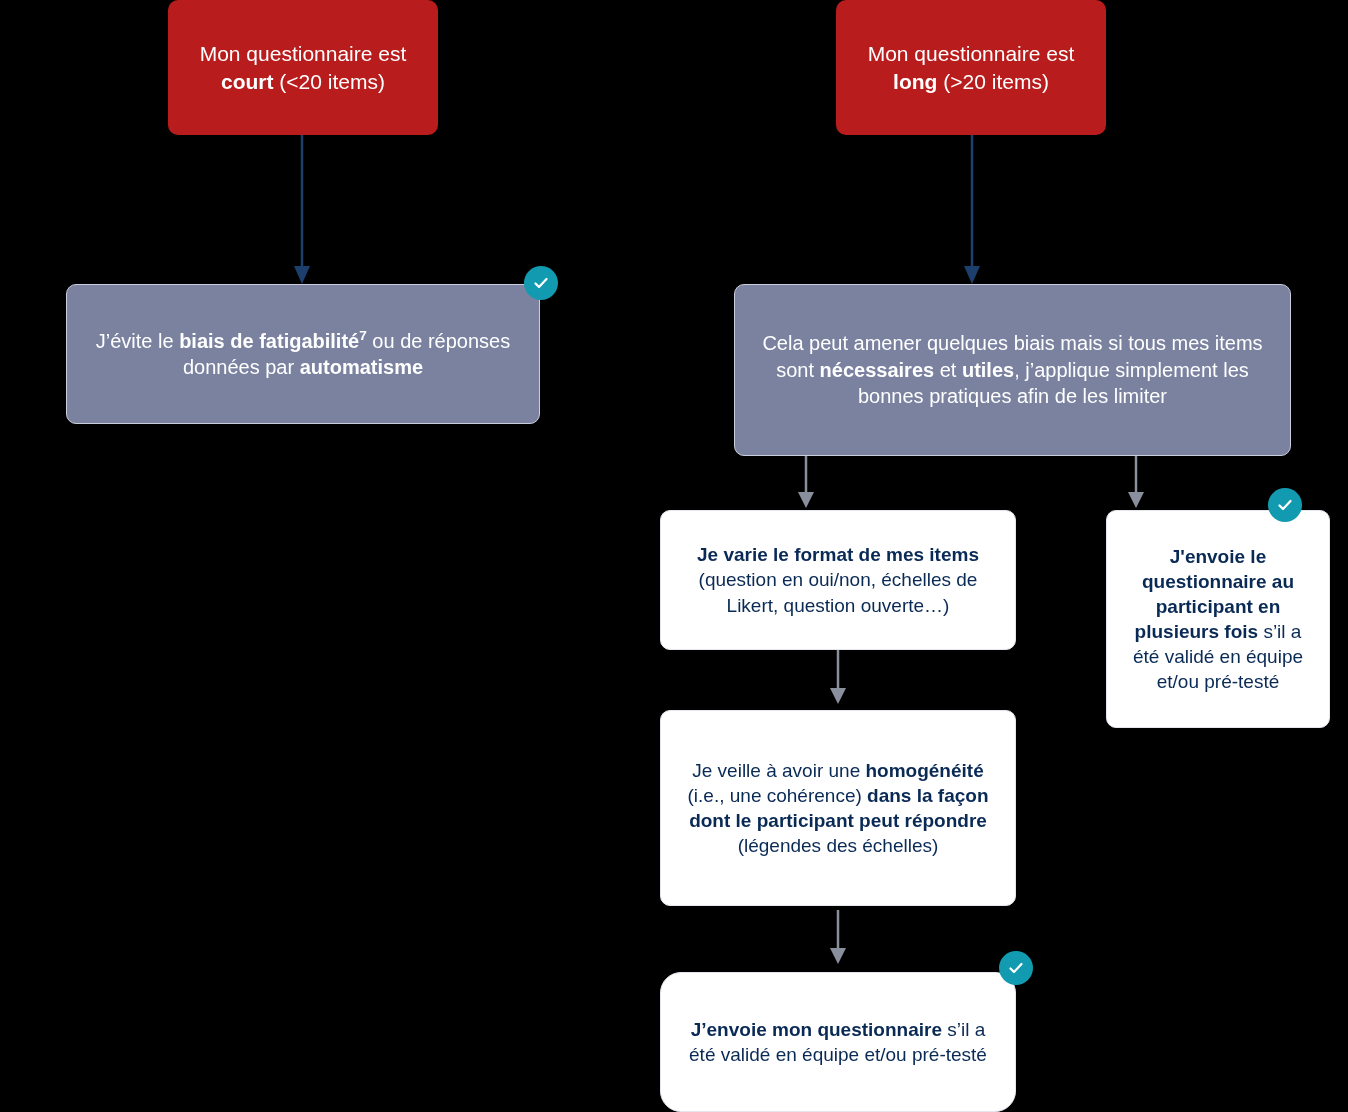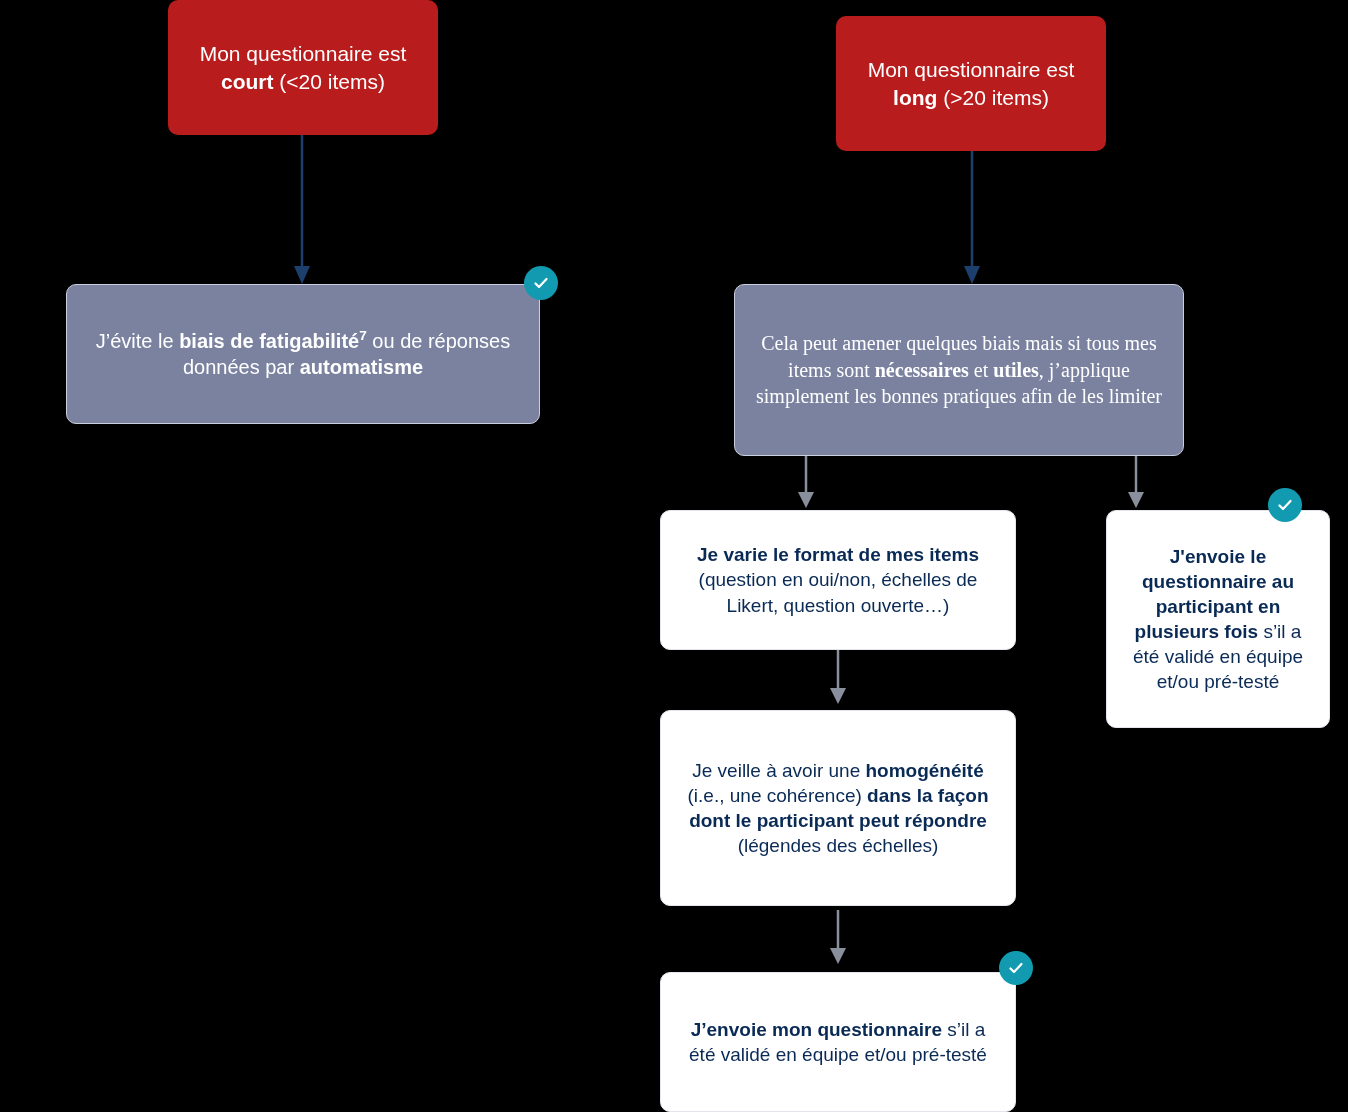--- a/index.html
+++ b/index.html
@@ -120,45 +120,45 @@
 
   <svg class="arrow-svg" style="left:820px; top:910px; width:36px; height:62px;">
     <line x1="18" y1="0" x2="18" y2="42" stroke="#8a8f9e" stroke-width="2.5"></line>
     <polygon points="18,54 10,38 26,38" fill="#8a8f9e"></polygon>
   </svg>
 
   <div class="node node-dark" style="left:168px; top:0px; width:270px; height:135px;">
     <div class="inner">Mon questionnaire est <b>court</b> (&lt;20 items)</div>
   </div>
 
-  <div class="node node-dark" style="left:836px; top:16px; width:270px; height:135px;">
+  <div class="node node-dark" style="left:836px; top:0px; width:270px; height:135px;">
     <div class="inner">Mon questionnaire est <b>long</b> (&gt;20 items)</div>
   </div>
 
   <div class="node node-gray" style="left:66px; top:284px; width:474px; height:140px;align-items:center;">
     <div class="inner">J’évite le <b>biais de fatigabilité<sup>7</sup></b> ou de réponses données par <b>automatisme</b></div>
   </div>
 
-  <div class="node node-gray" style="left:734px; top:284px; width:450px; height:172px;font-family:Liberation Serif, serif;">
+  <div class="node node-gray" style="left:734px; top:284px; width:557px; height:172px;">
     <div class="inner">Cela peut amener quelques biais mais si tous mes items sont <b>nécessaires</b> et <b>utiles</b>, j’applique simplement les bonnes pratiques afin de les limiter</div>
   </div>
 
   <div class="node node-white" style="left:660px; top:510px; width:356px; height:140px;">
     <div class="inner"><b>Je varie le format de mes items</b> (question en oui/non, échelles de Likert, question ouverte…)</div>
   </div>
 
   <div class="node node-white" style="left:1058px; top:510px; width:224px; height:218px;margin-left:48px;">
     <div class="inner"><b>J'envoie le questionnaire au participant en plusieurs fois</b> s’il a été validé en équipe et/ou pré-testé</div>
   </div>
 
   <div class="node node-white" style="left:660px; top:710px; width:356px; height:196px;">
     <div class="inner">Je veille à avoir une <b>homogénéité</b> (i.e., une cohérence) <b>dans la façon dont le participant peut répondre</b> (légendes des échelles)</div>
   </div>
 
-  <div class="node node-white" style="left:660px; top:972px; width:356px; height:140px;">
+  <div class="node node-white" style="left:660px; top:972px; width:356px; height:140px;border-radius:21px;">
     <div class="inner"><b>J’envoie mon questionnaire</b> s’il a été validé en équipe et/ou pré-testé</div>
   </div>
 
   <div class="check-badge" style="left:524px; top:266px;">
     <svg width="18" height="18" viewBox="0 0 18 18">
       <polyline points="3.5,9.5 7,13 14.5,5" fill="none" stroke="#ffffff" stroke-width="2.2" stroke-linecap="round" stroke-linejoin="round"></polyline>
     </svg>
   </div>
 
   <div class="check-badge" style="left:1268px; top:488px;">

